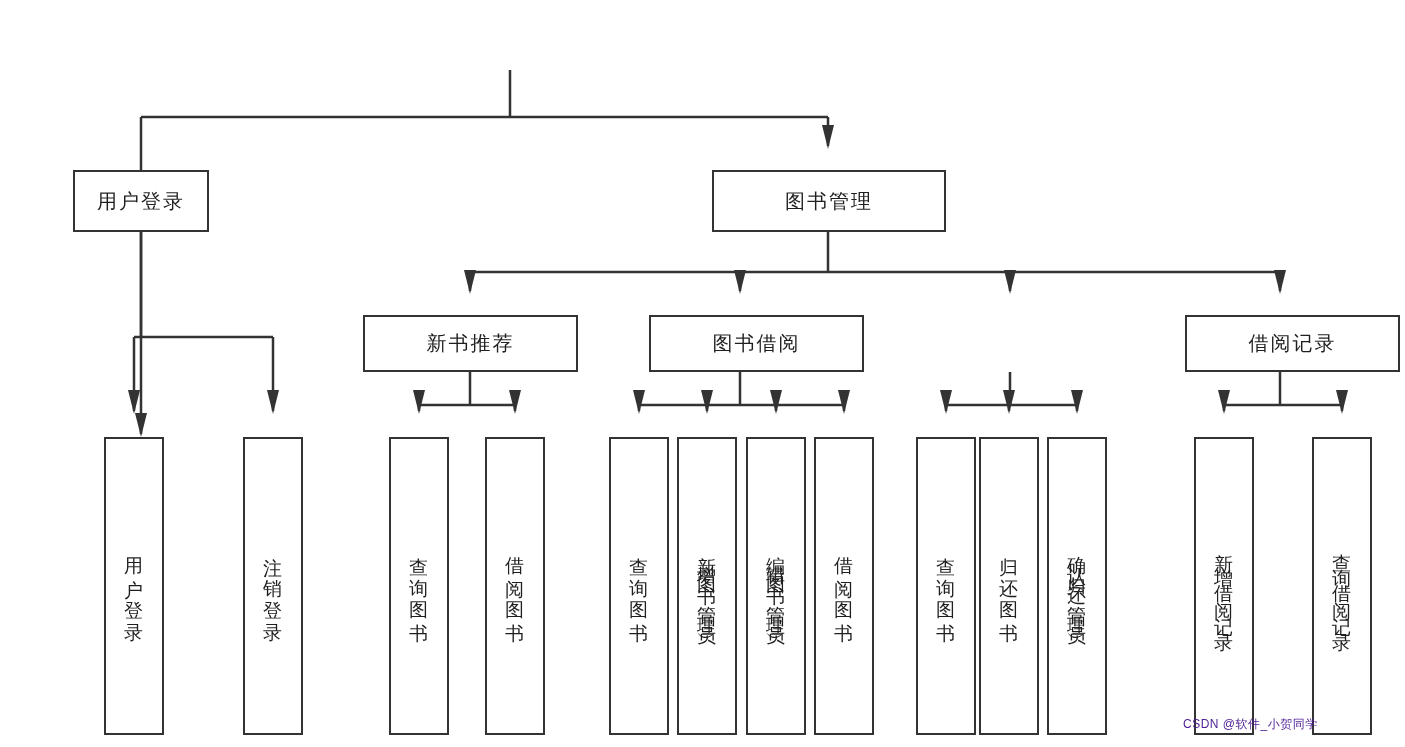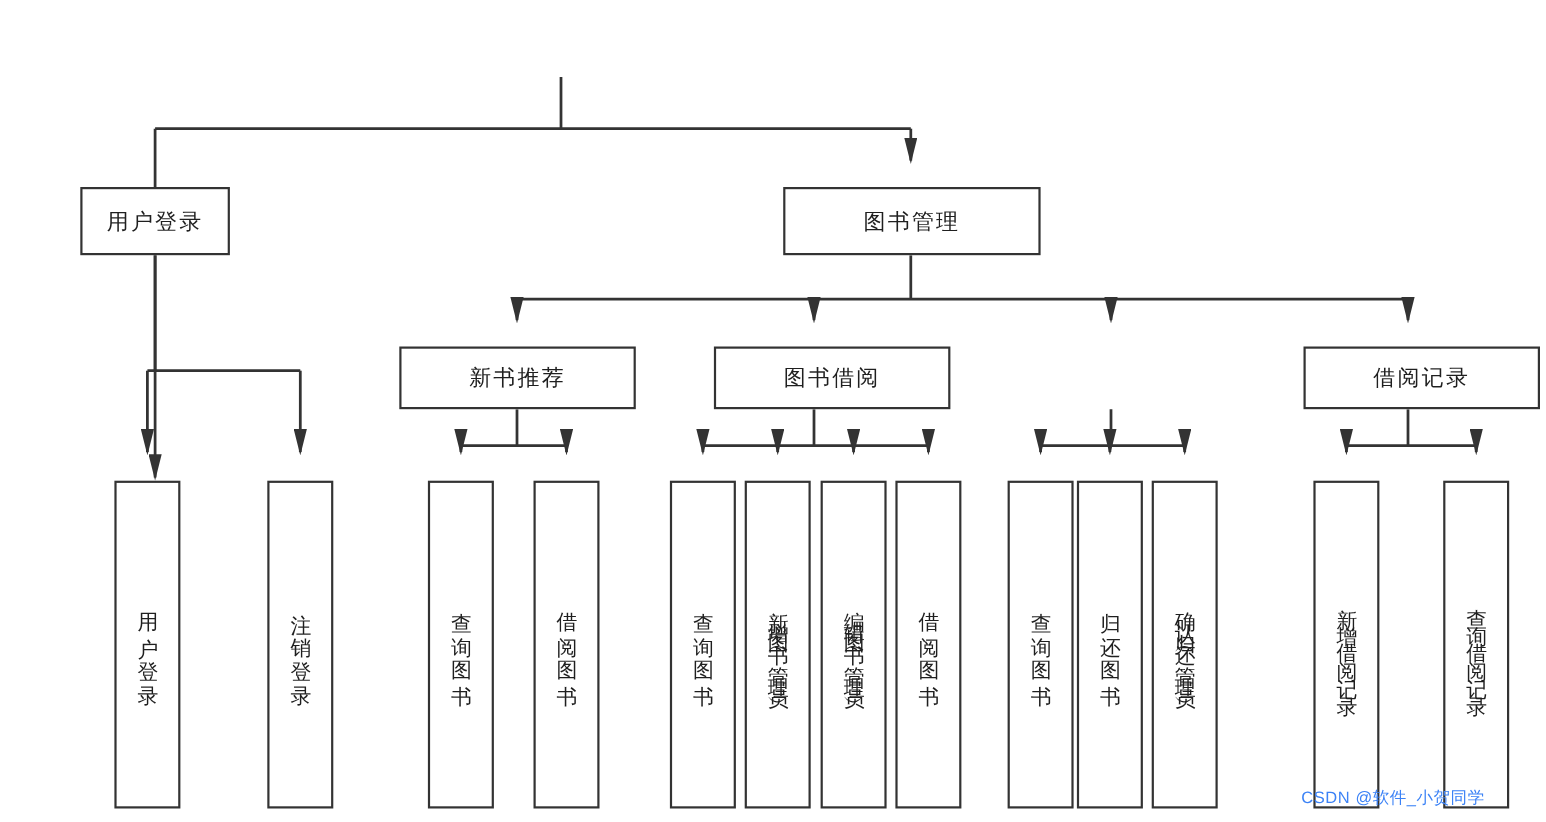--- a/index.html
+++ b/index.html
@@ -62,22 +62,22 @@
   .lf-a1 { left: 104px; }  .lf-a2 { left: 243px; }
   .lf-b1 { left: 389px; }  .lf-b2 { left: 485px; }
   .lf-c1 { left: 609px; }  .lf-c2 { left: 677px; }  .lf-c3 { left: 746px; }  .lf-c4 { left: 814px; }
   .lf-d1 { left: 916px; }  .lf-d2 { left: 979px; }  .lf-d3 { left: 1047px; }
   .lf-e1 { left: 1194px; } .lf-e2 { left: 1312px; }
 
   .watermark {
     position: absolute;
     left: 1183px;
     top: 716px;
-    font-size: 15px;
-    color: #3b82f6;
+    font-size: 12px;
+    color: #4c1d95;
     white-space: nowrap;
     z-index: 5;
     letter-spacing: 0.5px;
   }
 </style>
 </head>
 <body>
 
 <div class="canvas">
 

